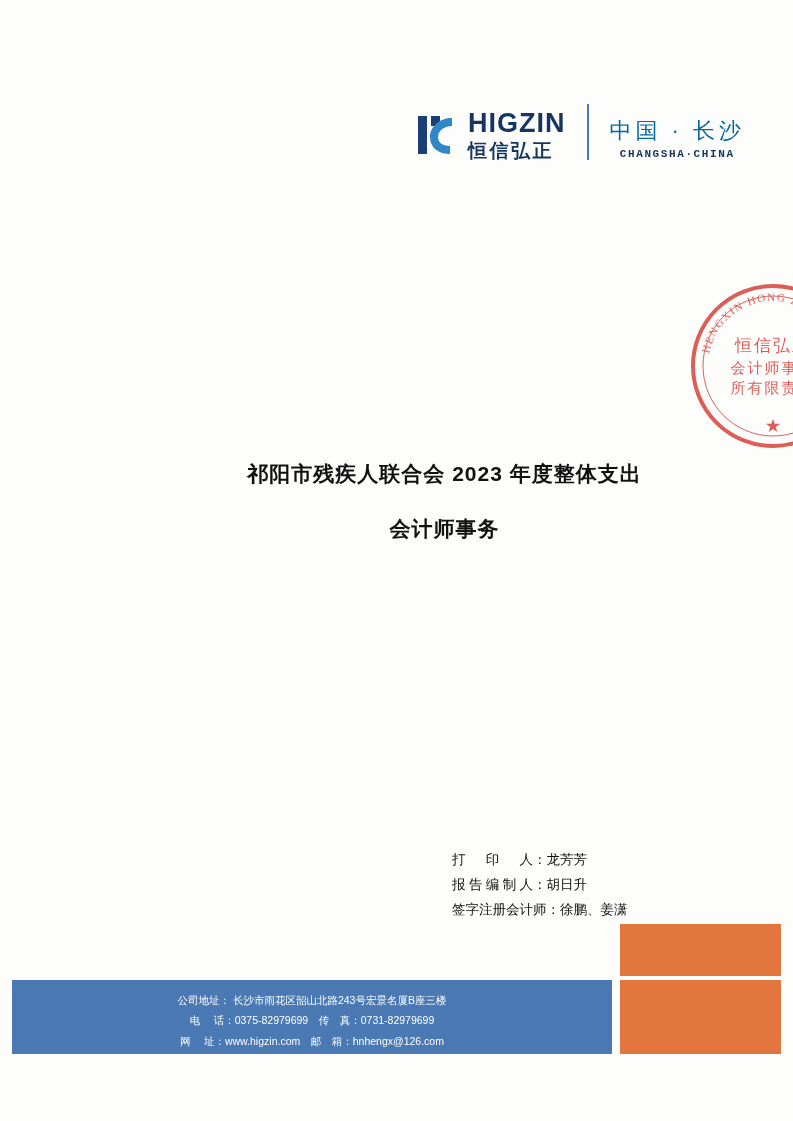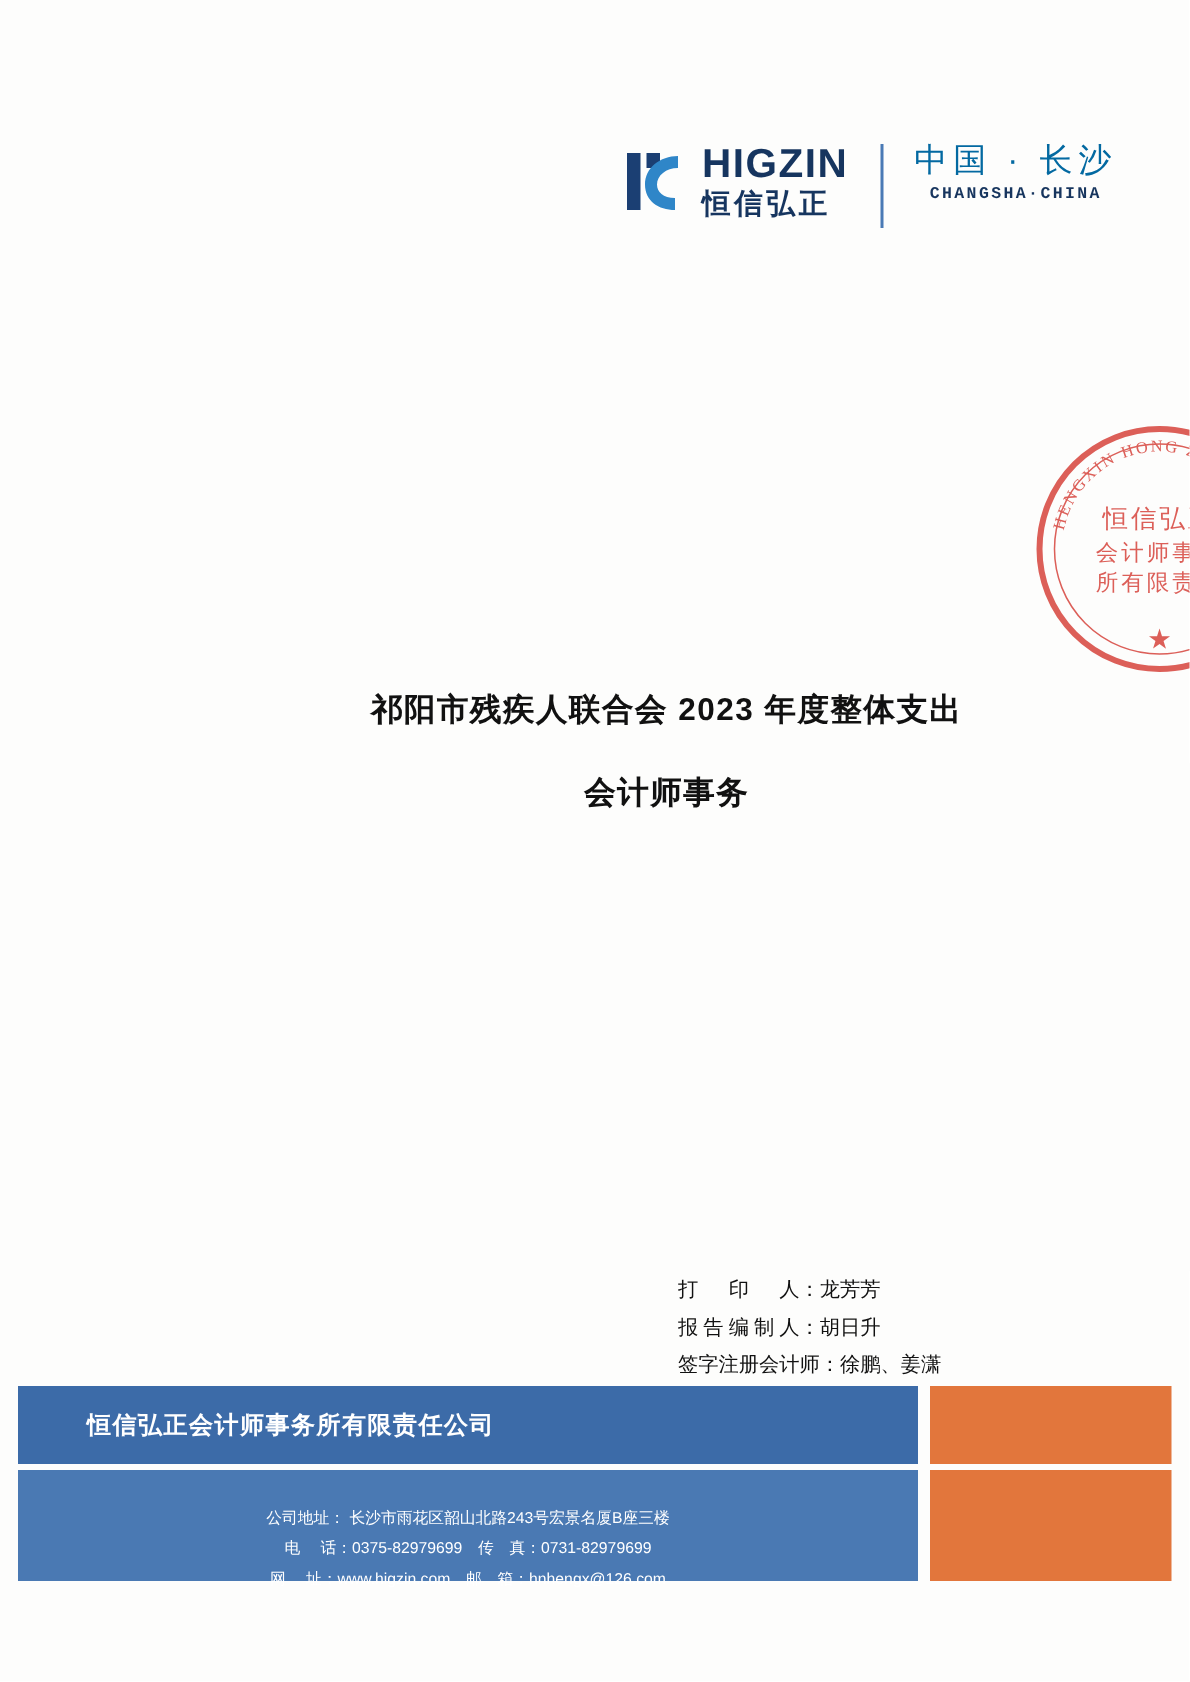--- a/index.html
+++ b/index.html
@@ -21,21 +21,21 @@
     inset: 0;
     background: #fdfdfc;
   }
 
   
   .header {
     position: absolute;
     top: 96px;
     right: 48px;
     display: flex;
-    align-items: flex-start;
+    align-items: flex-end;
     height: 64px;
   }
   .logo-block {
     display: flex;
     align-items: center;
     gap: 10px;
     padding-right: 22px;
   }
   .logo-mark {
     width: 46px;
@@ -162,21 +162,21 @@
     position: absolute;
     left: 12px;
     top: 980px;
     width: 600px;
     height: 74px;
     background: #4a79b3;
     color: #ffffff;
     font-family: "Liberation Sans", sans-serif;
     font-size: 10.5px;
     line-height: 1.95;
-    padding-top: 22px;
+    padding-top: 10px;
     box-sizing: border-box;
     text-align: center;
   }
   .footer-bar2 .fline { white-space: pre; }
 
   .accent1 {
     position: absolute;
     left: 620px;
     top: 924px;
     width: 161px;
@@ -237,23 +237,20 @@
     <div class="title-line">祁阳市残疾人联合会 2023 年度整体支出</div>
     <div class="title-line">会计师事务</div>
   </div>
 
   <div class="sig-block">
     <div class="sig-row"><span class="sig-label">打　  印　  人：</span><span>龙芳芳</span></div>
     <div class="sig-row"><span class="sig-label">报 告 编 制 人：</span><span>胡日升</span></div>
     <div class="sig-row"><span class="sig-label">签字注册会计师：</span><span>徐鹏、姜潇</span></div>
   </div>
 
-  <div class="footer-bar1">
-    <span class="firm">恒信弘正会计师事务所有限责任公司</span>
-  </div>
   <div class="accent1"></div>
 
   <div class="footer-bar2">
     <div class="fline">公司地址： 长沙市雨花区韶山北路243号宏景名厦B座三楼</div>
     <div class="fline">电　 话：0375-82979699　传　真：0731-82979699</div>
     <div class="fline">网　 址：www.higzin.com　邮　箱：hnhengx@126.com</div>
   </div>
   <div class="accent2"></div>
 
 </div>

